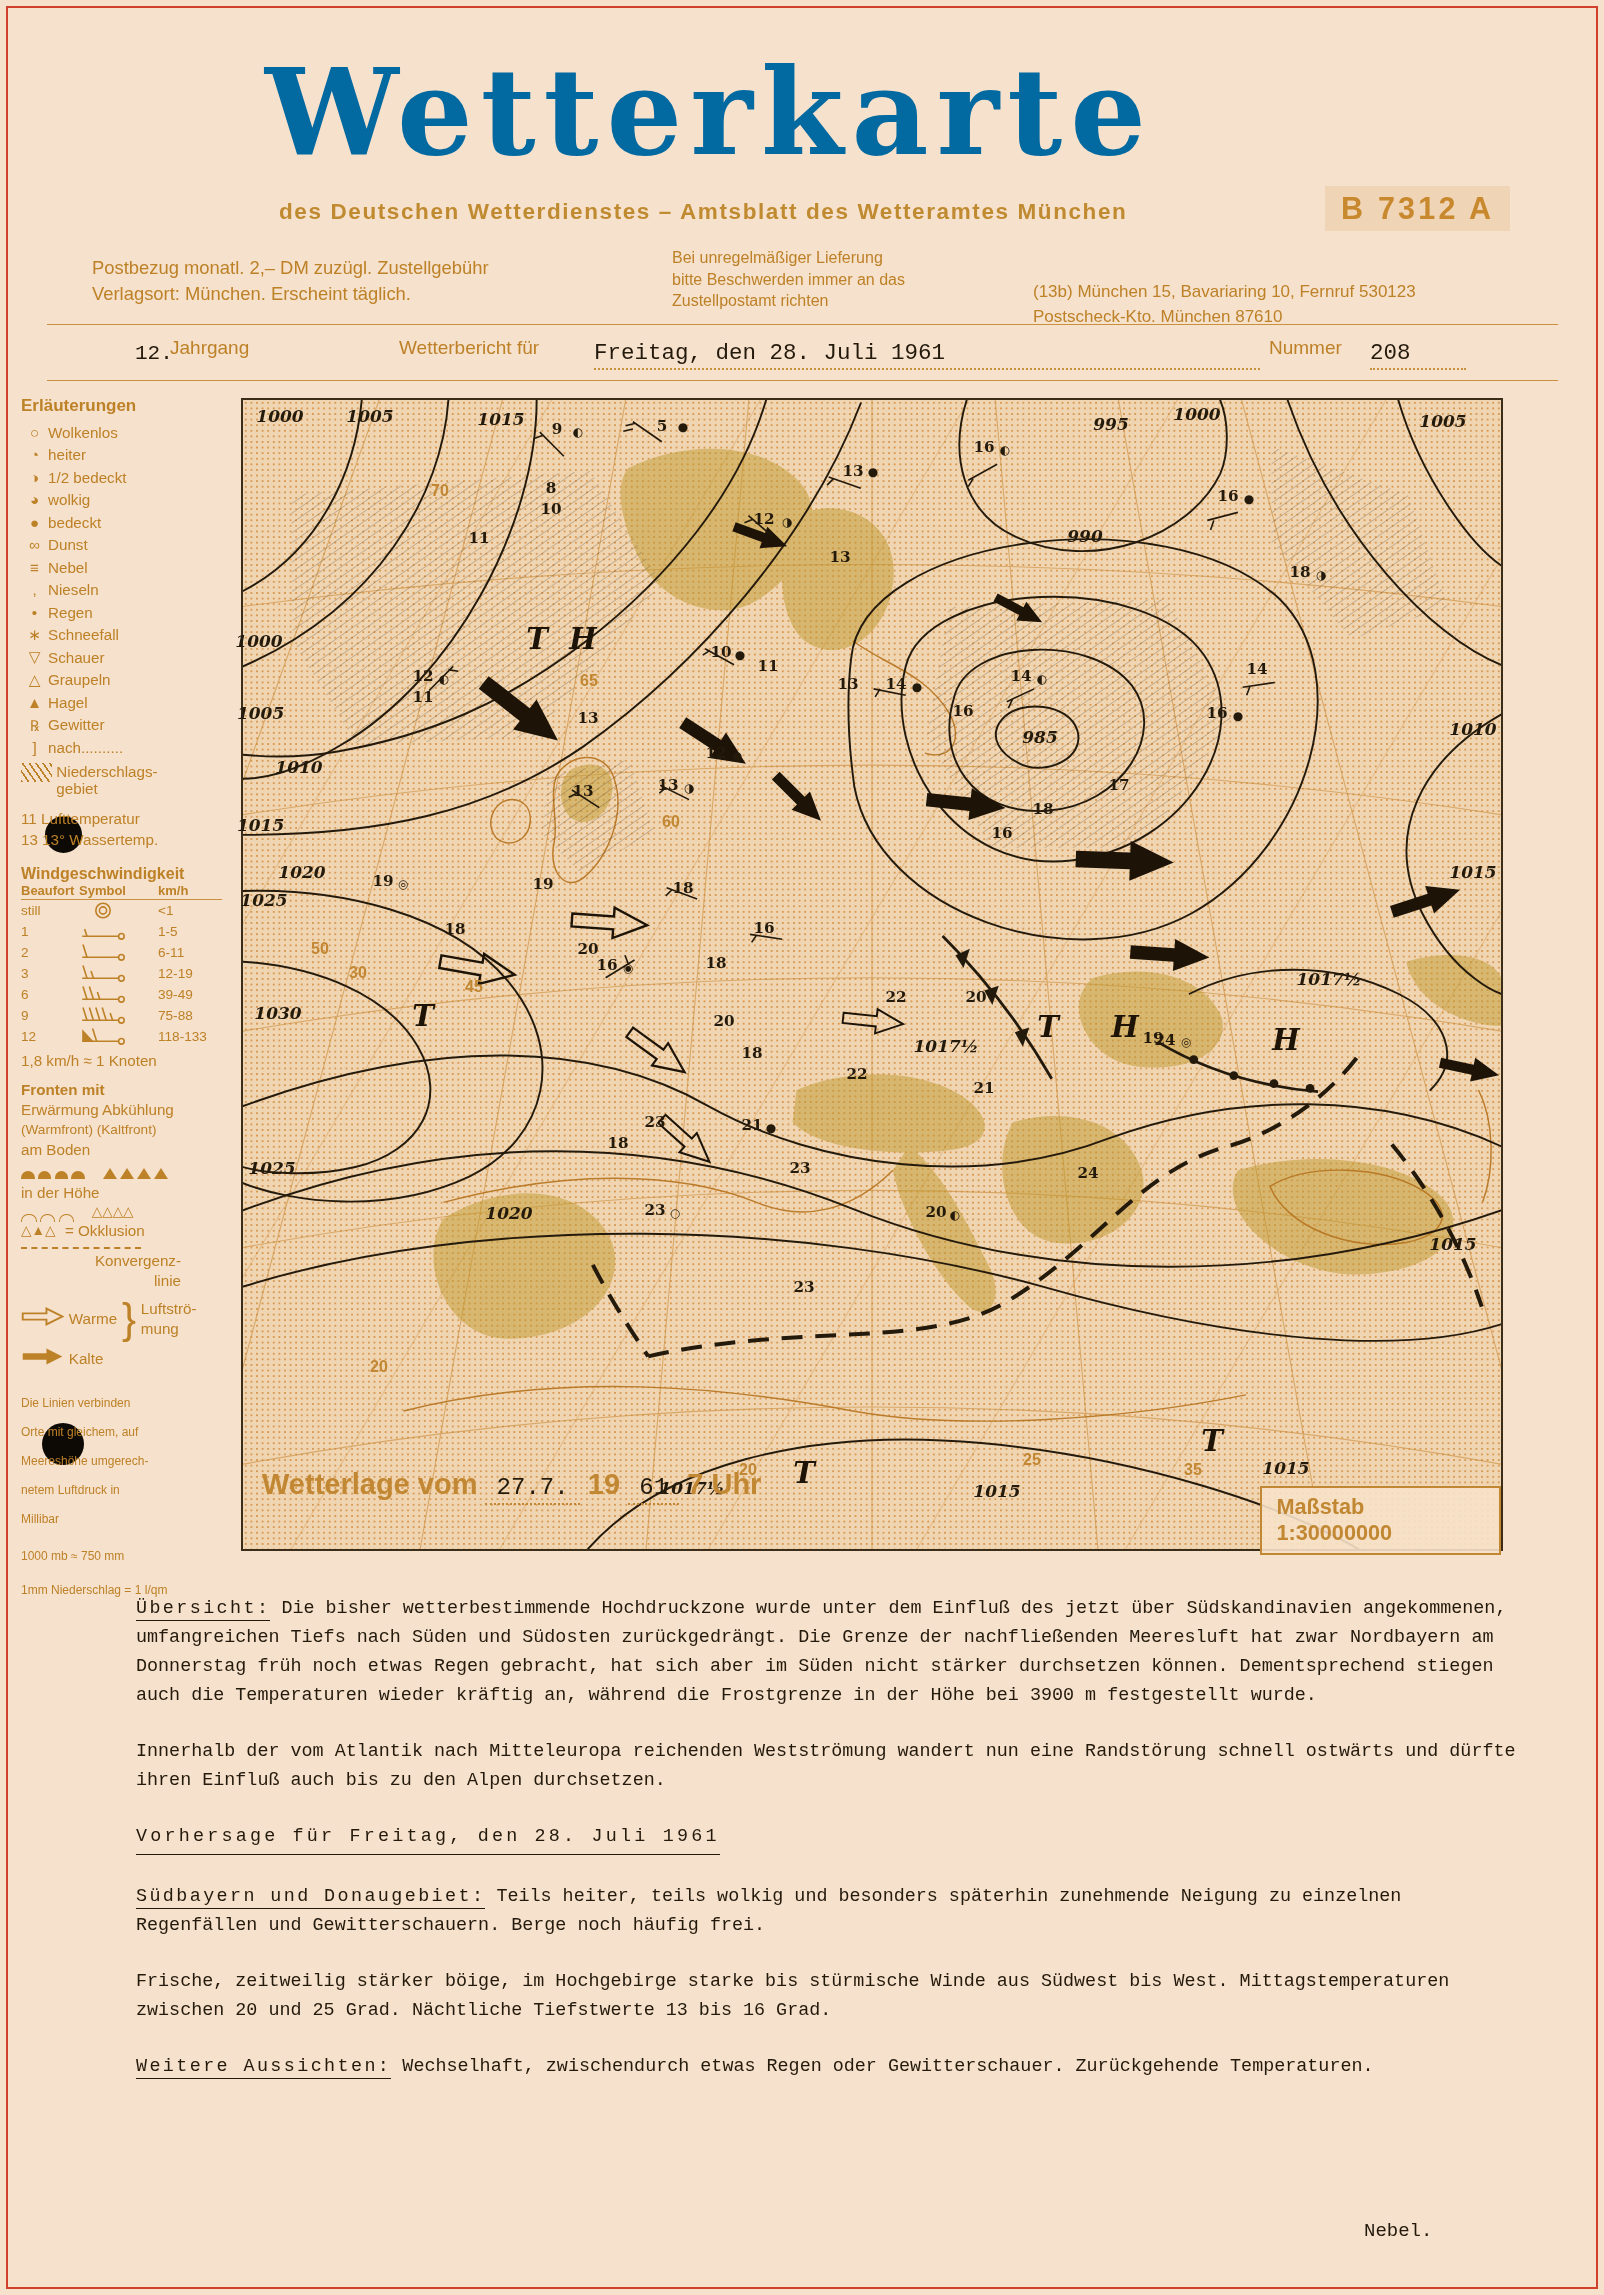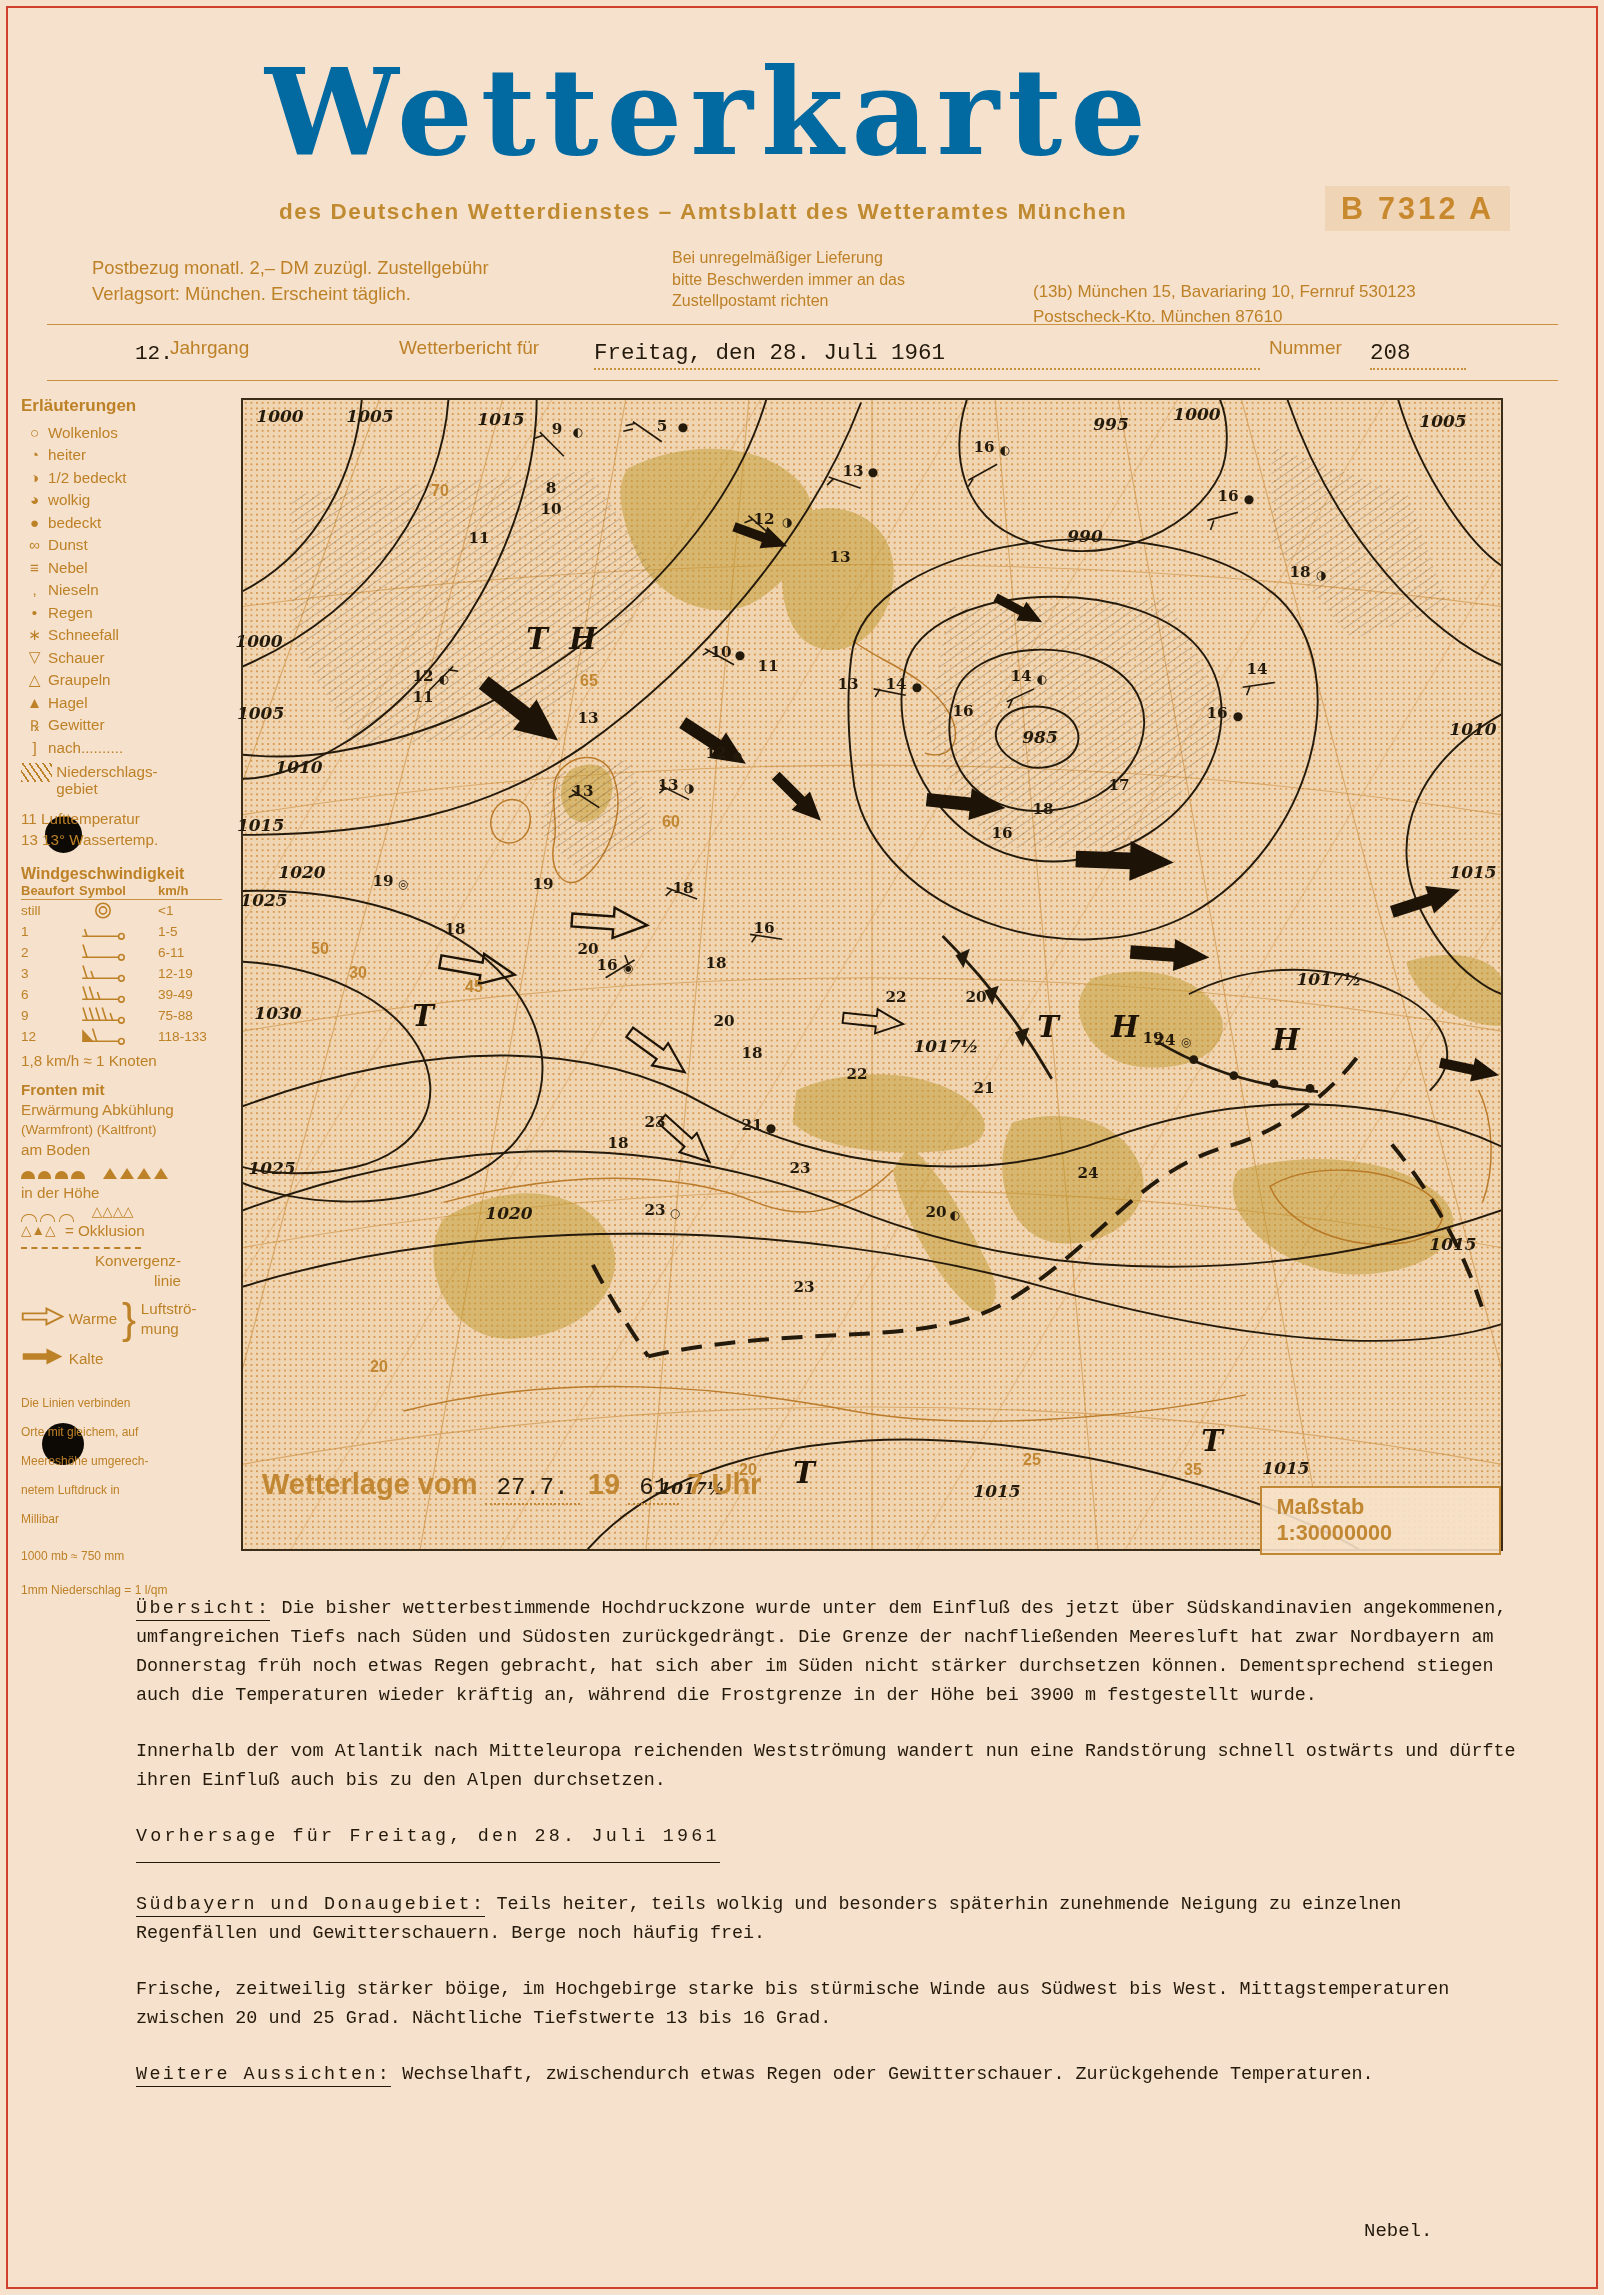--- a/index.html
+++ b/index.html
@@ -71,21 +71,21 @@
   .map-caption .fill{font-family:"Liberation Mono",monospace;font-size:24px;font-weight:normal;
                      color:#241a0c;border-bottom:2.4px dotted #c18732;padding:0 11.2px 1.6px;}
   .scalebox{position:absolute;left:1017px;top:1086px;border:2.4px solid #c18732;padding:6.4px 14.4px;
             font-size:21.7px;font-weight:bold;color:#c18732;background:rgba(246,225,200,.9);}
 
   
   .bodytext{position:absolute;left:136px;top:1594px;width:1383px;
             font-family:"Liberation Mono",monospace;font-size:18.4px;line-height:29px;color:#241a0c;}
   .bodytext p{margin:0 0 27px;}
   .lbl{letter-spacing:2.4px;border-bottom:1.6px solid #241a0c;padding-bottom:0.8px;}
-  .headu{letter-spacing:3.2px;border-bottom:1.6px solid #241a0c;display:inline-block;padding-bottom:11px;}
+  .headu{letter-spacing:3.2px;border-bottom:1.6px solid #241a0c;display:inline-block;padding-bottom:3px;}
   .sig{position:absolute;left:1364px;top:2220px;font-family:"Liberation Mono",monospace;font-size:19px;}
 </style>
 </head>
 <body>
 
 <div class="page">
 
   <div class="mast-title">Wetterkarte</div>
   <div class="mast-sub">des Deutschen Wetterdienstes  –  Amtsblatt des Wetteramtes München</div>
   <div class="badge">B 7312 A</div>

